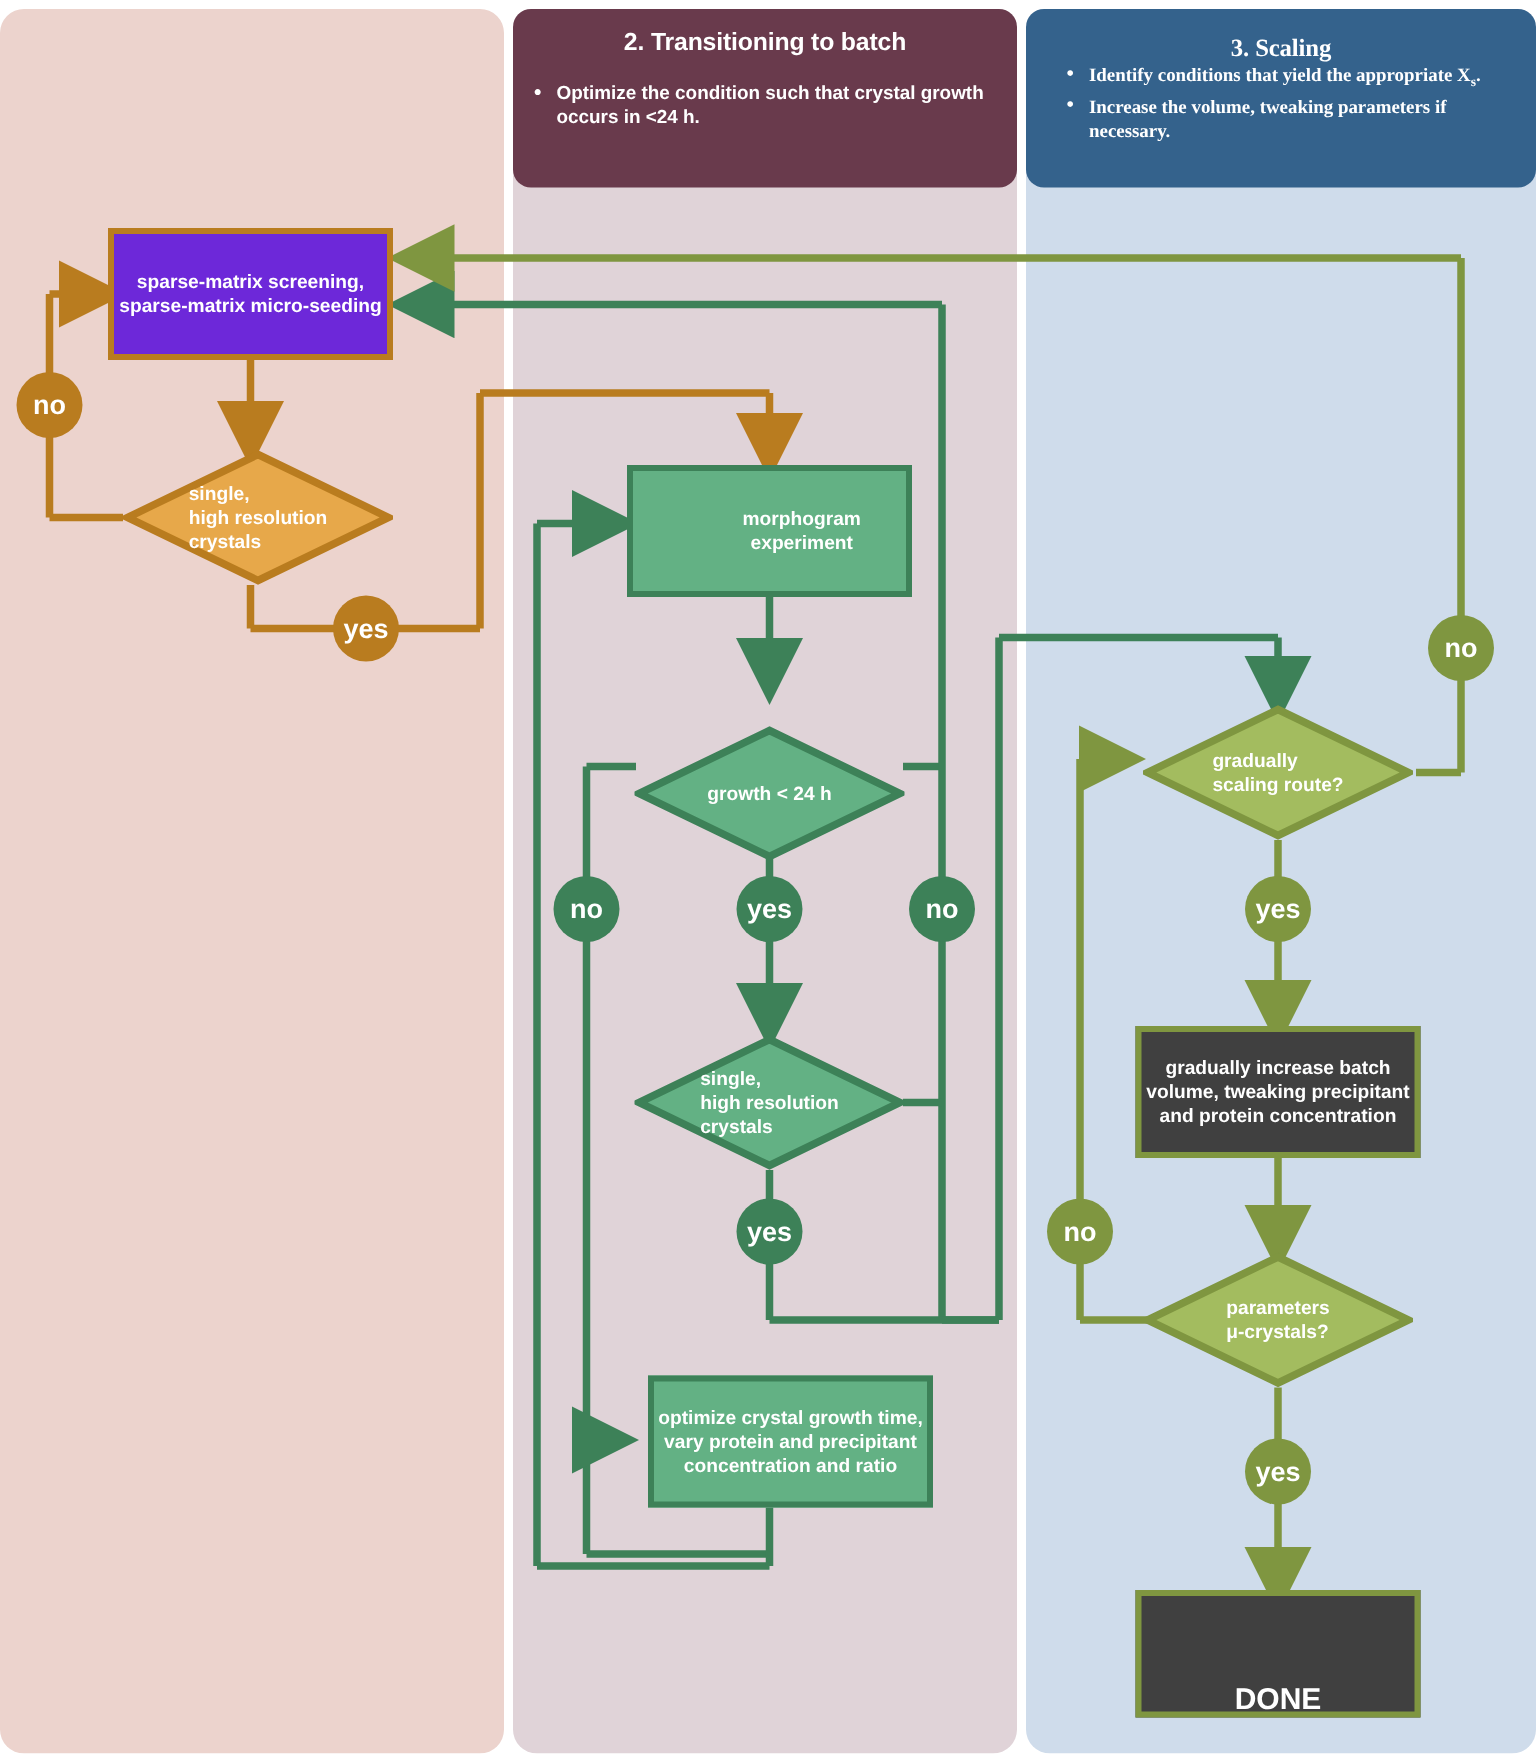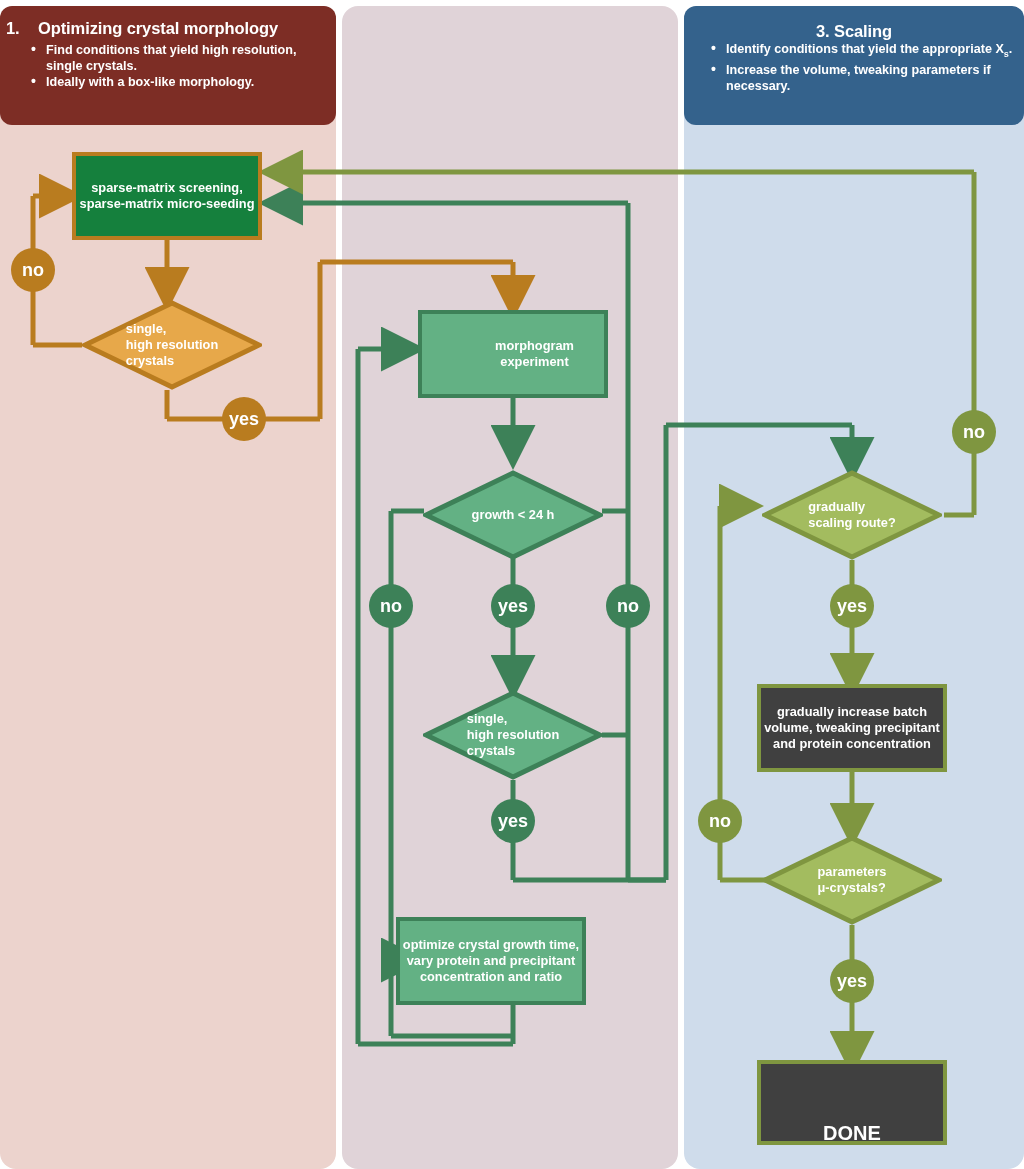--- a/index.html
+++ b/index.html
@@ -14,21 +14,21 @@
   
   .col-bg { position: absolute; border-radius: 16px; }
   #col1-bg { left: 0px;   top: 6px; width: 336px; height: 1163px; background: #ecd3cd; }
   #col2-bg { left: 342px; top: 6px; width: 336px; height: 1163px; background: #e0d3d8; }
   #col3-bg { left: 684px; top: 6px; width: 340px; height: 1163px; background: #cfdceb; }
 
   
   .header { position: absolute; border-radius: 12px; color: #ffffff; }
   #hdr1 { left: 0px;   top: 6px; width: 336px; height: 119px; background: #7d2d25; }
   #hdr2 { left: 342px; top: 6px; width: 336px; height: 119px; background: #693a4c; }
-  #hdr3 { left: 684px; top: 6px; width: 340px; height: 119px; background: #34628c; }
+  #hdr3 { left: 684px; top: 6px; width: 340px; height: 119px; background: #34628c; font-family: Liberation Serif, serif; }
 
   .hdr-title {
     font-size: 16.5px; font-weight: bold; text-align: center;
     padding-top: 13px; letter-spacing: -0.1px;
   }
   #hdr1 .hdr-title { text-align: left; padding-left: 6px; }
   #hdr1 .hdr-title .num { display:inline-block; width: 32px; }
   #hdr3 .hdr-title { padding-top: 16px; }
 
   .bullets { list-style: none; margin-top: 5px; }
@@ -58,46 +58,45 @@
     text-align: left; color: #ffffff; font-weight: bold;
     font-size: 12.8px; line-height: 16px; pointer-events: none;
   }
   .pill {
     position: absolute; border-radius: 50%;
     display: flex; align-items: center; justify-content: center;
     color: #ffffff; font-weight: bold; font-size: 18px;
   }
 
   
-  .orange-box   { background: #15803d; border-color: #b97c1f; border-width: 4px; }
+  .orange-box   { background: #6d28d9; border-color: #b97c1f; border-width: 4px; }
   .orange-pill  { background: #b97c1f; }
   
   .green-box    { background: #63b184; border-color: #3d8158; border-width: 4px; }
   .green-pill   { background: #3d8158; }
   
   .olive-box    { background: #404040; border-color: #7f9640; border-width: 4px; }
   .olive-pill   { background: #7f9640; }
 </style>
 </head>
 <body>
 
 <div id="stage">
 
   <div class="col-bg" id="col1-bg"></div>
   <div class="col-bg" id="col2-bg"></div>
   <div class="col-bg" id="col3-bg"></div>
 
-  <div class="header" id="hdr1">
-    <div class="hdr-title"><span class="num">1.</span><span>Optimizing crystal morphology</span></div>
+
+  <div class="header" id="hdr2">
+    <div class="hdr-title">2. Transitioning to batch</div>
     <ul class="bullets">
-      <li>Find conditions that yield high resolution, single crystals.</li>
-      <li>Ideally with a box-like morphology.</li>
+      <li>Optimize the condition such that crystal growth occurs in &lt;24 h.</li>
     </ul>
   </div>
-
 
   <div class="header" id="hdr3">
     <div class="hdr-title">3. Scaling</div>
     <ul class="bullets">
       <li>Identify conditions that yield the appropriate X<sub>s</sub>.</li>
       <li>Increase the volume, tweaking parameters if necessary.</li>
     </ul>
   </div>
 
   <svg width="1024" height="1169" style="position:absolute;left:0;top:0;">
@@ -196,21 +195,21 @@
     <span>no</span>
   </div>
   <div class="pill orange-pill" style="left:222px; top:397px; width:44px; height:44px;">
     <span>yes</span>
   </div>
 
   <div class="nodebox green-box" style="left:418px; top:310px; width:190px; height:88px;padding-left:43px;">
     <span>morphogram experiment</span>
   </div>
 
-  <div class="diamond-wrap" style="left:423px; top:470px; width:180px; height:90px;">
+  <div class="diamond-wrap" style="left:423px; top:484px; width:180px; height:90px;">
     <svg width="180" height="90" viewBox="0 0 180 90">
       <polygon points="90,3 177,45 90,87 3,45" fill="#63b184" stroke="#3d8158" stroke-width="5"></polygon>
     </svg>
     <div class="diamond-label">growth &lt; 24 h</div>
   </div>
 
   <div class="pill green-pill" style="left:369px; top:584px; width:44px; height:44px;">
     <span>no</span>
   </div>
   <div class="pill green-pill" style="left:491px; top:584px; width:44px; height:44px;">
@@ -226,21 +225,21 @@
     </svg>
     <div class="diamond-label">
       <span><span>single,</span><br><span>high resolution</span><br><span>crystals</span></span>
     </div>
   </div>
 
   <div class="pill green-pill" style="left:491px; top:799px; width:44px; height:44px;">
     <span>yes</span>
   </div>
 
-  <div class="nodebox green-box" style="left:396px; top:917px; width:190px; height:88px;">
+  <div class="nodebox green-box" style="left:432px; top:917px; width:190px; height:88px;">
     <span>optimize crystal growth time, vary protein and precipitant concentration and ratio</span>
   </div>
 
   <div class="diamond-wrap" style="left:762px; top:470px; width:180px; height:90px;">
     <svg width="180" height="90" viewBox="0 0 180 90">
       <polygon points="90,3 177,45 90,87 3,45" fill="#a3bc5f" stroke="#7f9640" stroke-width="5"></polygon>
     </svg>
     <div class="diamond-label">
       <span><span>gradually</span><br><span>scaling route?</span></span>
     </div>

